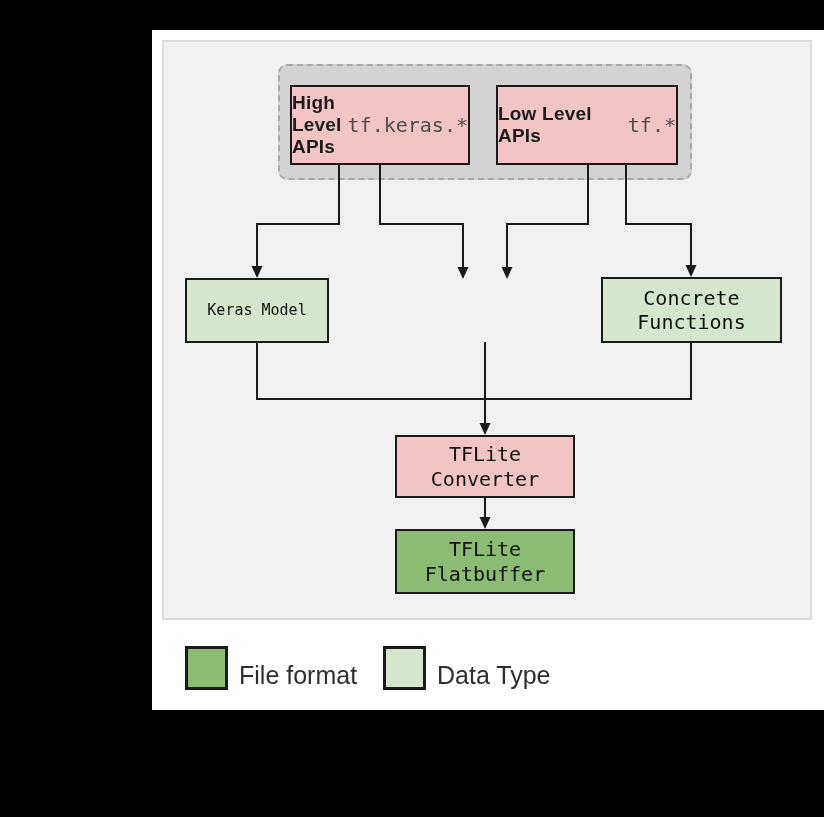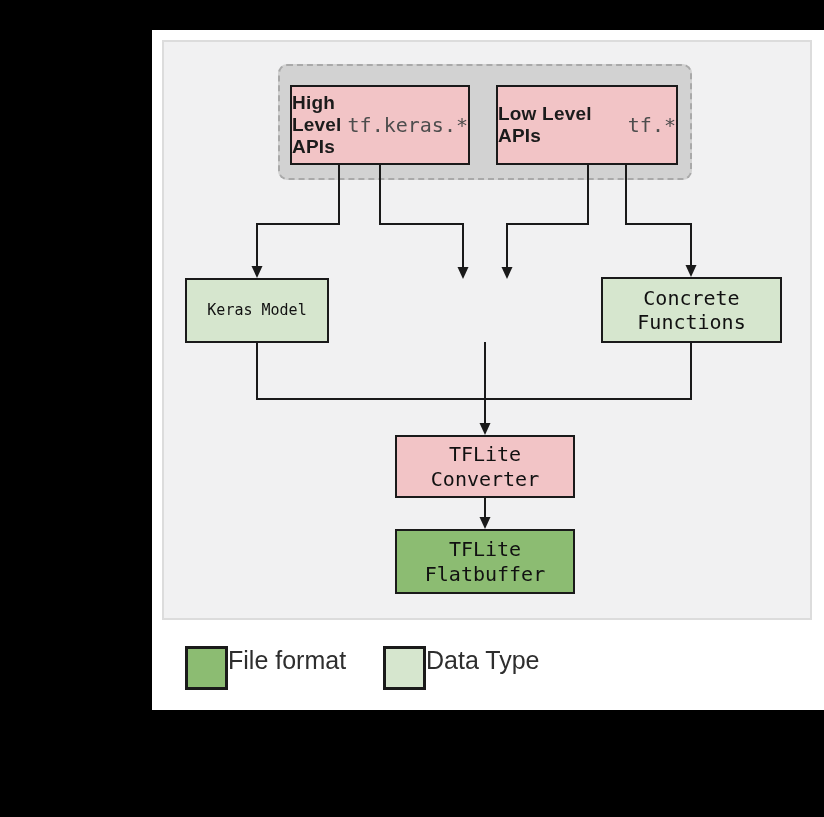--- a/index.html
+++ b/index.html
@@ -45,21 +45,21 @@
   .node-saved{left:231px;top:237px;width:180px;height:63px;}
   .node-concrete{left:437px;top:235px;width:181px;height:66px;}
   .node-converter{left:231px;top:393px;width:180px;height:63px;}
   .node-flatbuffer{left:231px;top:487px;width:180px;height:65px;}
   .connector-layer{
     position:absolute;left:0;top:0;width:650px;height:580px;pointer-events:none;
   }
   .connector-layer path{stroke:#1a1a1a;stroke-width:2;fill:none;}
   .connector-layer polygon{fill:#1a1a1a;stroke:none;}
   .legend-item{
-    position:absolute;top:616px;height:44px;display:flex;align-items:flex-start;
+    position:absolute;top:616px;height:44px;display:flex;align-items:flex-end;gap:11px;
   }
   .legend-item .swatch{
     width:43px;height:44px;box-sizing:border-box;border:3px solid #1a1a1a;flex:0 0 auto;
   }
   .legend-item .legend-label{
     font-size:25px;color:#2e2e2e;white-space:nowrap;
   }
   .legend-1{left:33px;}
   .legend-2{left:231px;}
   .legend-3{left:425px;}

